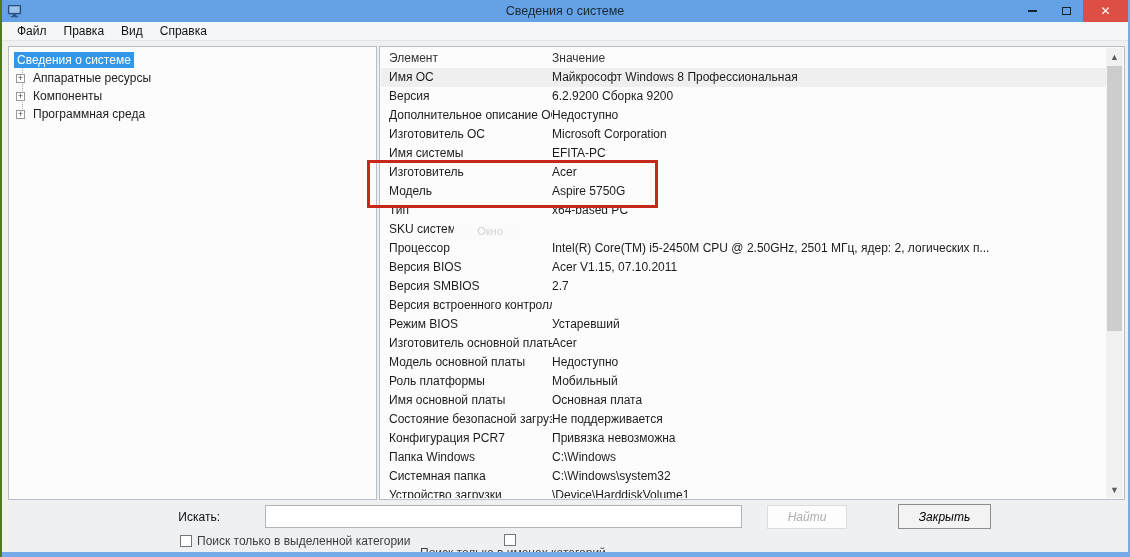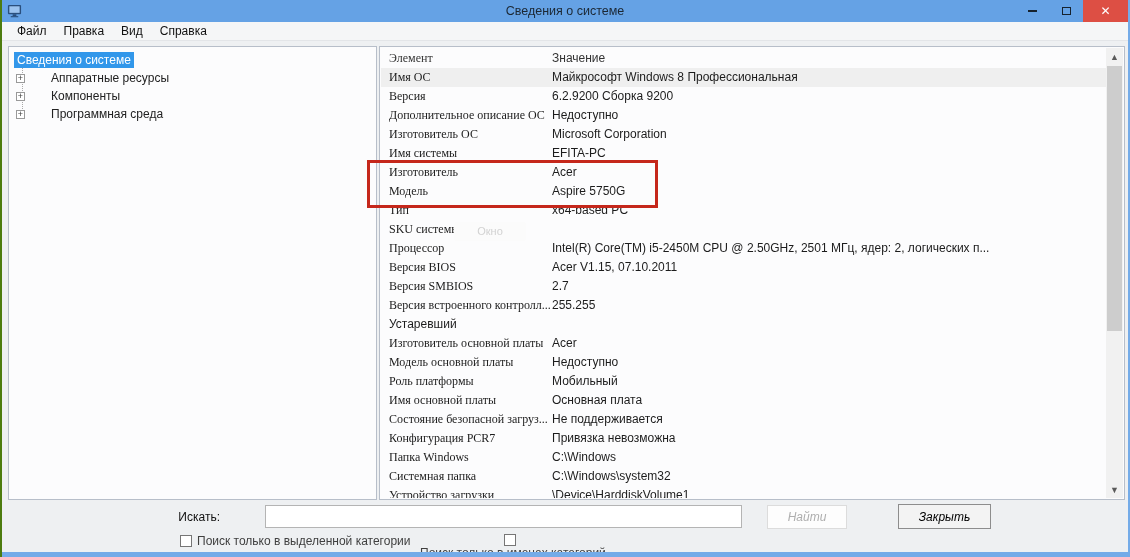--- a/index.html
+++ b/index.html
@@ -28,28 +28,28 @@
   .panel { position:absolute; top:46px; height:454px; background:#fcfcfd; border:1px solid #b7bec9; }
   .tree-panel { left:6px; width:369px; }
   .table-panel { left:377px; width:746px; }
 
   
   .tree { position:relative; padding:4px 0 0 3px; font-size:12px; color:#222; }
   .tree::before { content:''; position:absolute; left:13px; top:14px; height:50px; border-left:1px dotted #a8a8a8; }
   .tree-item { position:relative; height:18px; display:flex; align-items:center; }
   .plusbox { width:9px; height:9px; border:1px solid #999; background:#fff; color:#444;
              font-size:9px; line-height:7px; text-align:center; margin:0 5px 0 4px; z-index:1; }
-  .tree-label { padding:1px 3px; white-space:nowrap;margin-left:18px; }
+  .tree-label { padding:1px 3px; white-space:nowrap; }
   .tree-label.selected { background:#3297ea; color:#fff; margin-left:2px; }
 
   
   .tbl { position:absolute; left:1px; top:1px; right:18px; bottom:1px; overflow:hidden; font-size:12px; color:#1c1c1c; }
   .trow, .thead { display:flex; height:19px; line-height:19px; padding-left:8px; white-space:nowrap; }
   .thead { height:20px; line-height:20px; color:#333; }
-  .c1 { flex:0 0 163px; overflow:hidden;font-family:Liberation Serif, serif; }
+  .c1 { flex:0 0 163px; overflow:hidden; }
   .c2 { flex:1; overflow:hidden; }
   .trow.hl { background:#efefef; }
 
   
   .vscroll { position:absolute; top:1px; right:1px; bottom:1px; width:17px; background:#f1f1f1; }
   .sb-btn { position:absolute; left:0; width:17px; height:17px; color:#5a5a5a; font-size:9px;
             display:flex; align-items:center; justify-content:center; }
   .sb-up { top:0; } .sb-down { bottom:0; }
   .sb-thumb { position:absolute; left:1px; width:15px; top:18px; height:265px; background:#cdcdcd; }
 
@@ -178,23 +178,23 @@
           <div class="trow">
             <span class="c1">Версия BIOS</span>
             <span class="c2">Acer V1.15, 07.10.2011</span>
           </div>
           <div class="trow">
             <span class="c1">Версия SMBIOS</span>
             <span class="c2">2.7</span>
           </div>
           <div class="trow">
             <span class="c1">Версия встроенного контролл...</span>
-            <span class="c2">255.255</span>
-          </div>
-          <div class="trow">
+          </div>
+          <div class="trow">
+            <span class="c1">Режим BIOS</span>
             <span class="c2">Устаревший</span>
           </div>
           <div class="trow">
             <span class="c1">Изготовитель основной платы</span>
             <span class="c2">Acer</span>
           </div>
           <div class="trow">
             <span class="c1">Модель основной платы</span>
             <span class="c2">Недоступно</span>
           </div>

